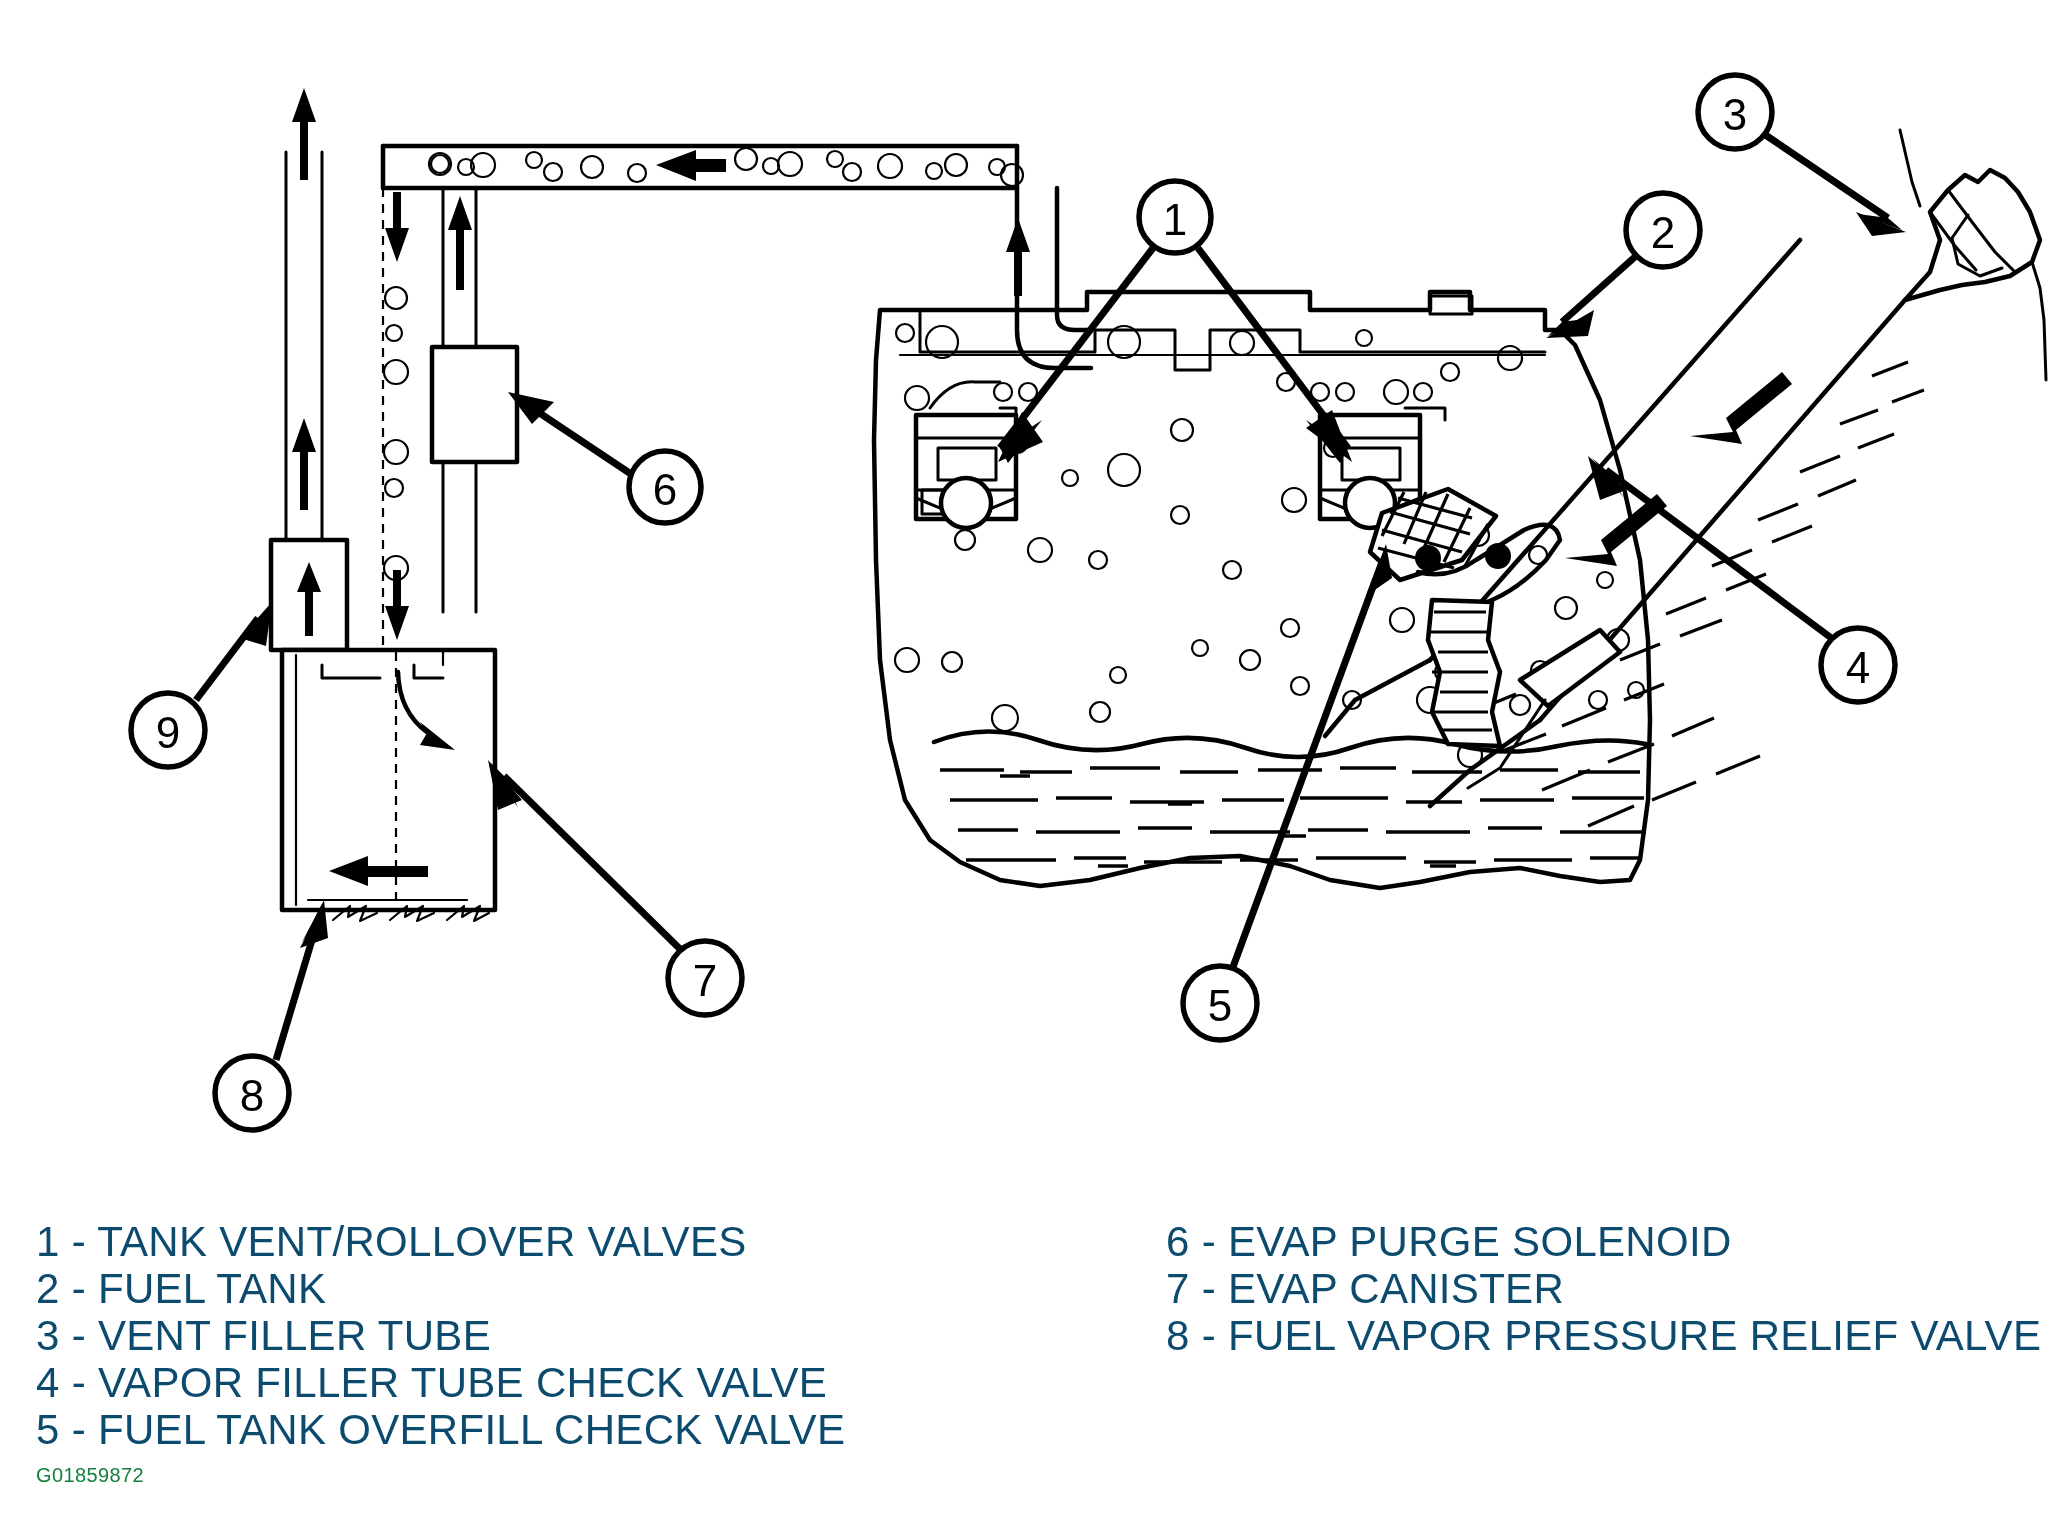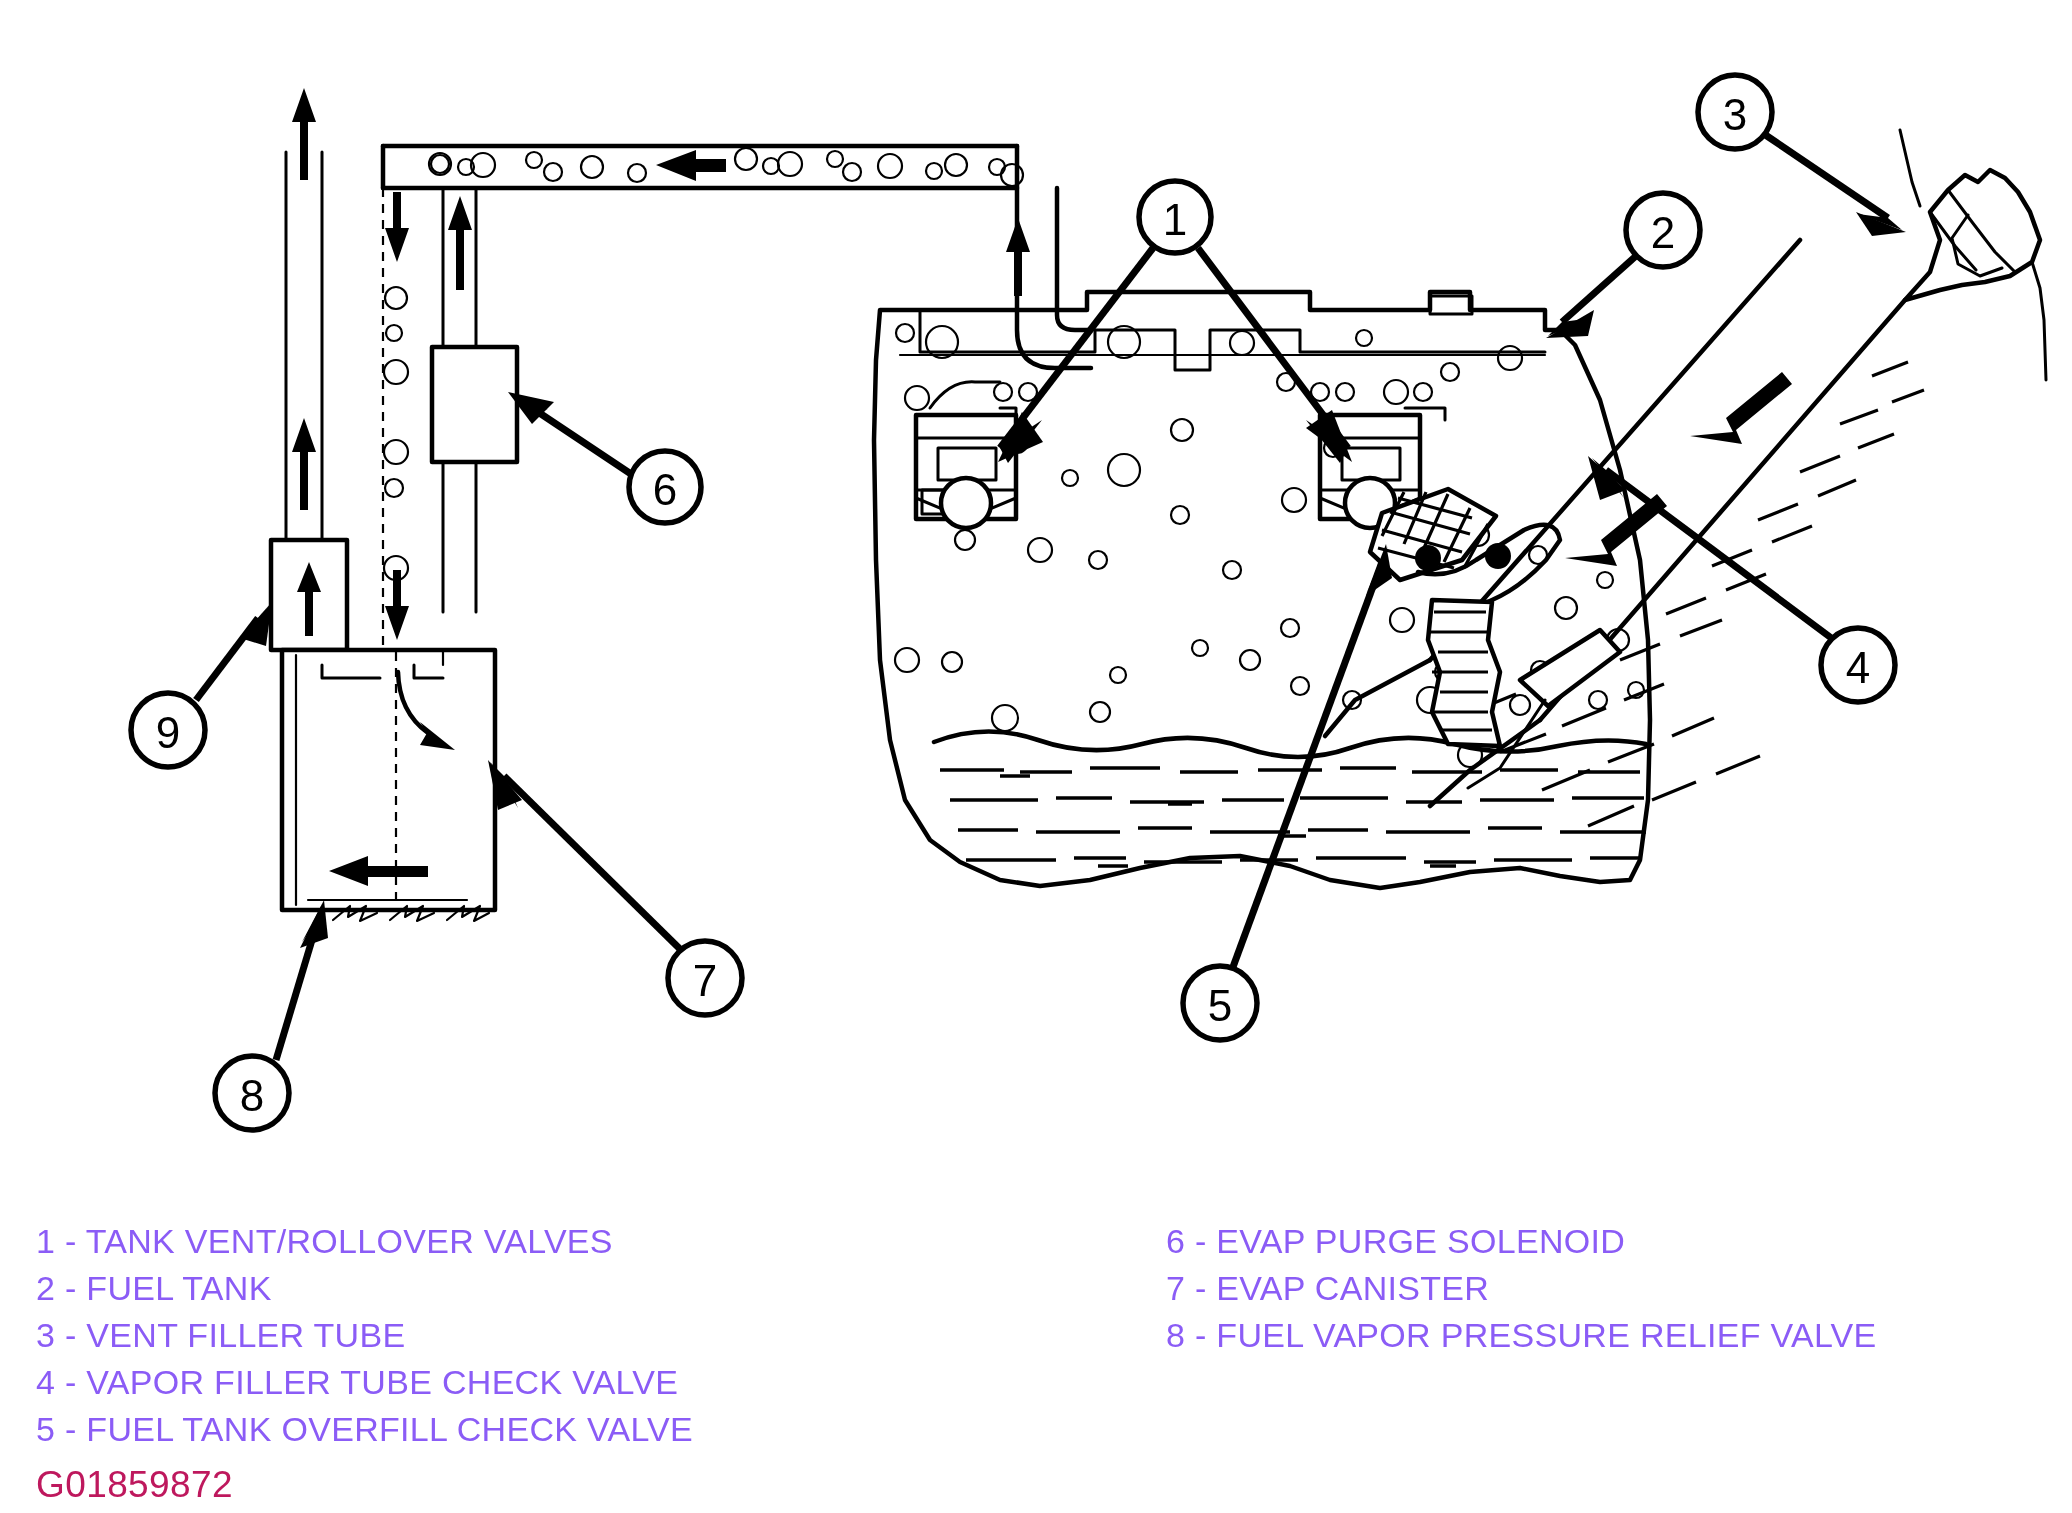--- a/index.html
+++ b/index.html
@@ -35,38 +35,38 @@
     fill: #000;
   }
   .leader { stroke: #000; stroke-width: 7; fill: none; stroke-linecap: butt; }
   .solidfill { fill: #000; stroke: none; }
   .nofill { fill: none; }
   .whitefill { fill: #ffffff; }
 
   .legend-col {
     position: absolute;
     font-family: "Liberation Sans", sans-serif;
-    font-size: 34px;
+    font-size: 42px;
     line-height: 47px;
-    color: #8b5cf6;
+    color: #0c4a6e;
     letter-spacing: 0.3px;
     white-space: nowrap;
   }
   #legend-left  { left: 36px;  top: 1218px; }
   #legend-right { left: 1166px; top: 1218px; }
   .legend-row { display: block; }
   .legend-num { display: inline; }
   .legend-sep { display: inline; }
   .legend-label { display: inline; }
   #figure-id {
     position: absolute;
     left: 36px; top: 1464px;
     font-family: "Liberation Sans", sans-serif;
-    font-size: 37px;
-    color: #be185d;
+    font-size: 20px;
+    color: #15803d;
     letter-spacing: 0.4px;
   }
 </style>
 </head>
 <body>
 
 <div id="diagram-root">
 <svg width="2072" height="1513" viewBox="0 0 2072 1513" xmlns="http://www.w3.org/2000/svg">
 
   <defs>

